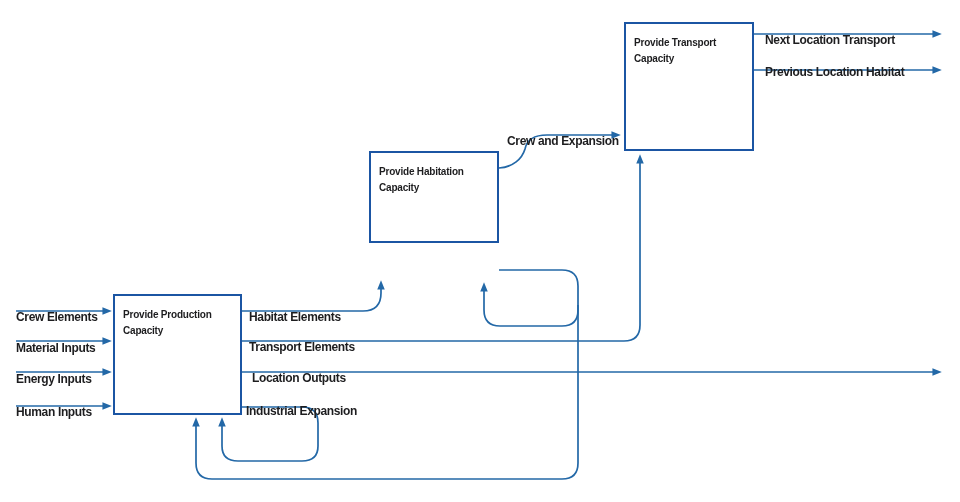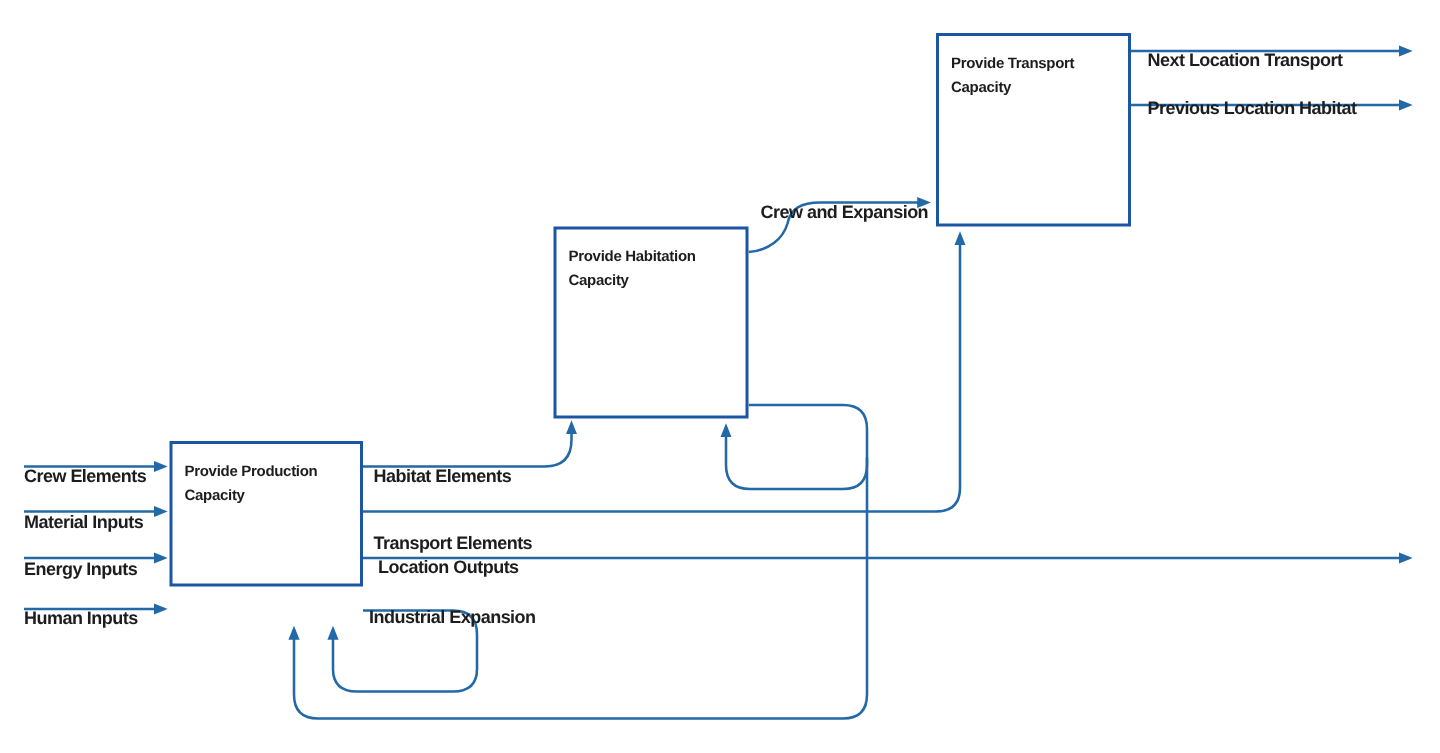--- a/index.html
+++ b/index.html
@@ -61,42 +61,42 @@
     <path class="w" marker-end="url(#arr)" d="M 242 407 H 302 Q 318 407 318 423 V 446 Q 318 461 302 461 H 238 Q 222 461 222 446 V 420"></path>
 
     <path class="w" marker-end="url(#arr)" d="M 499 270 H 562 Q 578 270 578 286 V 463 Q 578 479 562 479 H 212 Q 196 479 196 463 V 420"></path>
     <path class="w" marker-end="url(#arr)" d="M 578 305 V 310 Q 578 326 562 326 H 500 Q 484 326 484 310 V 285"></path>
     <path class="w" marker-end="url(#arr)" d="M 499 168 C 513 167 522 159 525 149 C 527 139 534 135 547 135 H 618"></path>
 
     <path class="w" marker-end="url(#arr)" d="M 754 34 H 939"></path>
     <path class="w" marker-end="url(#arr)" d="M 754 70 H 939"></path>
   </svg>
 
-  <div class="fbox" style="left:113px;top:294px;width:129px;height:97px;">
+  <div class="fbox" style="left:113px;top:294px;width:129px;height:121px;">
     <span class="fbox-label">Provide Production
 Capacity</span>
   </div>
 
-  <div class="fbox" style="left:369px;top:151px;width:130px;height:128px;">
+  <div class="fbox" style="left:369px;top:151px;width:130px;height:92px;">
     <span class="fbox-label">Provide Habitation
 Capacity</span>
   </div>
 
   <div class="fbox" style="left:624px;top:22px;width:130px;height:129px;">
     <span class="fbox-label">Provide Transport
 Capacity</span>
   </div>
 
   <div class="lbl" style="left:16px;top:295px;">Crew Elements</div>
   <div class="lbl" style="left:16px;top:326px;">Material Inputs</div>
   <div class="lbl" style="left:16px;top:357px;">Energy Inputs</div>
   <div class="lbl" style="left:16px;top:390px;">Human Inputs</div>
 
   <div class="lbl" style="left:249px;top:295px;">Habitat Elements</div>
-  <div class="lbl" style="left:249px;top:340px;">Transport Elements</div>
+  <div class="lbl" style="left:249px;top:325px;">Transport Elements</div>
   <div class="lbl" style="left:252px;top:356px;">Location Outputs</div>
   <div class="lbl" style="left:246px;top:389px;">Industrial Expansion</div>
 
   <div class="lbl" style="left:507px;top:119px;">Crew and Expansion</div>
 
   <div class="lbl" style="left:765px;top:18px;">Next Location Transport</div>
   <div class="lbl" style="left:765px;top:50px;">Previous Location Habitat</div>
 
 </div>
 

